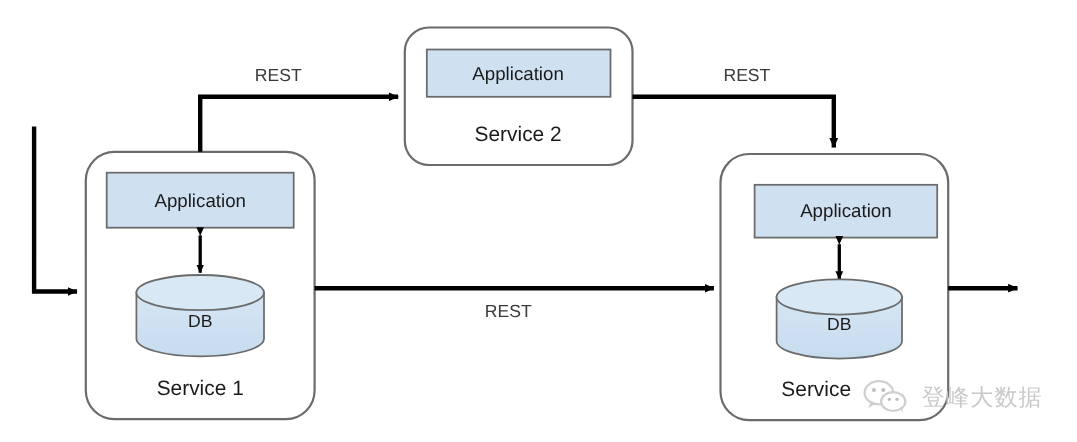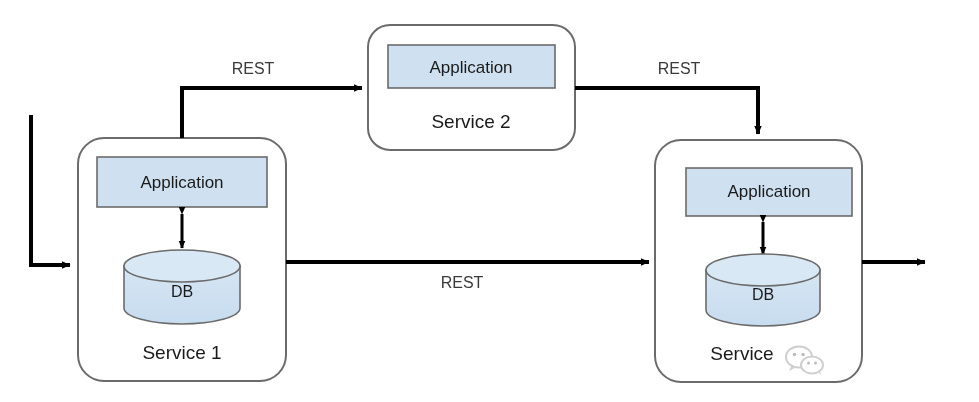--- a/index.html
+++ b/index.html
@@ -153,14 +153,15 @@
       <ellipse cx="15" cy="13" rx="13" ry="10.5" fill="none" stroke="#cfcfcf" stroke-width="2"></ellipse>
       <path d="M8,21 L5,27 L11.5,23.5 Z" fill="#cfcfcf"></path>
       <circle cx="10.5" cy="10.5" r="1.8" fill="#bdbdbd"></circle>
       <circle cx="19" cy="10.5" r="1.8" fill="#bdbdbd"></circle>
       <ellipse cx="28" cy="21" rx="11" ry="8.5" fill="#ffffff" stroke="#cfcfcf" stroke-width="2"></ellipse>
       <path d="M34,27.5 L37.5,32 L35,25.5 Z" fill="#cfcfcf"></path>
       <circle cx="24.5" cy="19" r="1.5" fill="#bdbdbd"></circle>
       <circle cx="31.5" cy="19" r="1.5" fill="#bdbdbd"></circle>
     </svg>
   </div>
+  <div class="watermark-text" style="left:838px; top:347px;">登峰大数据</div>
 
 </div>
 
 </body></html>

